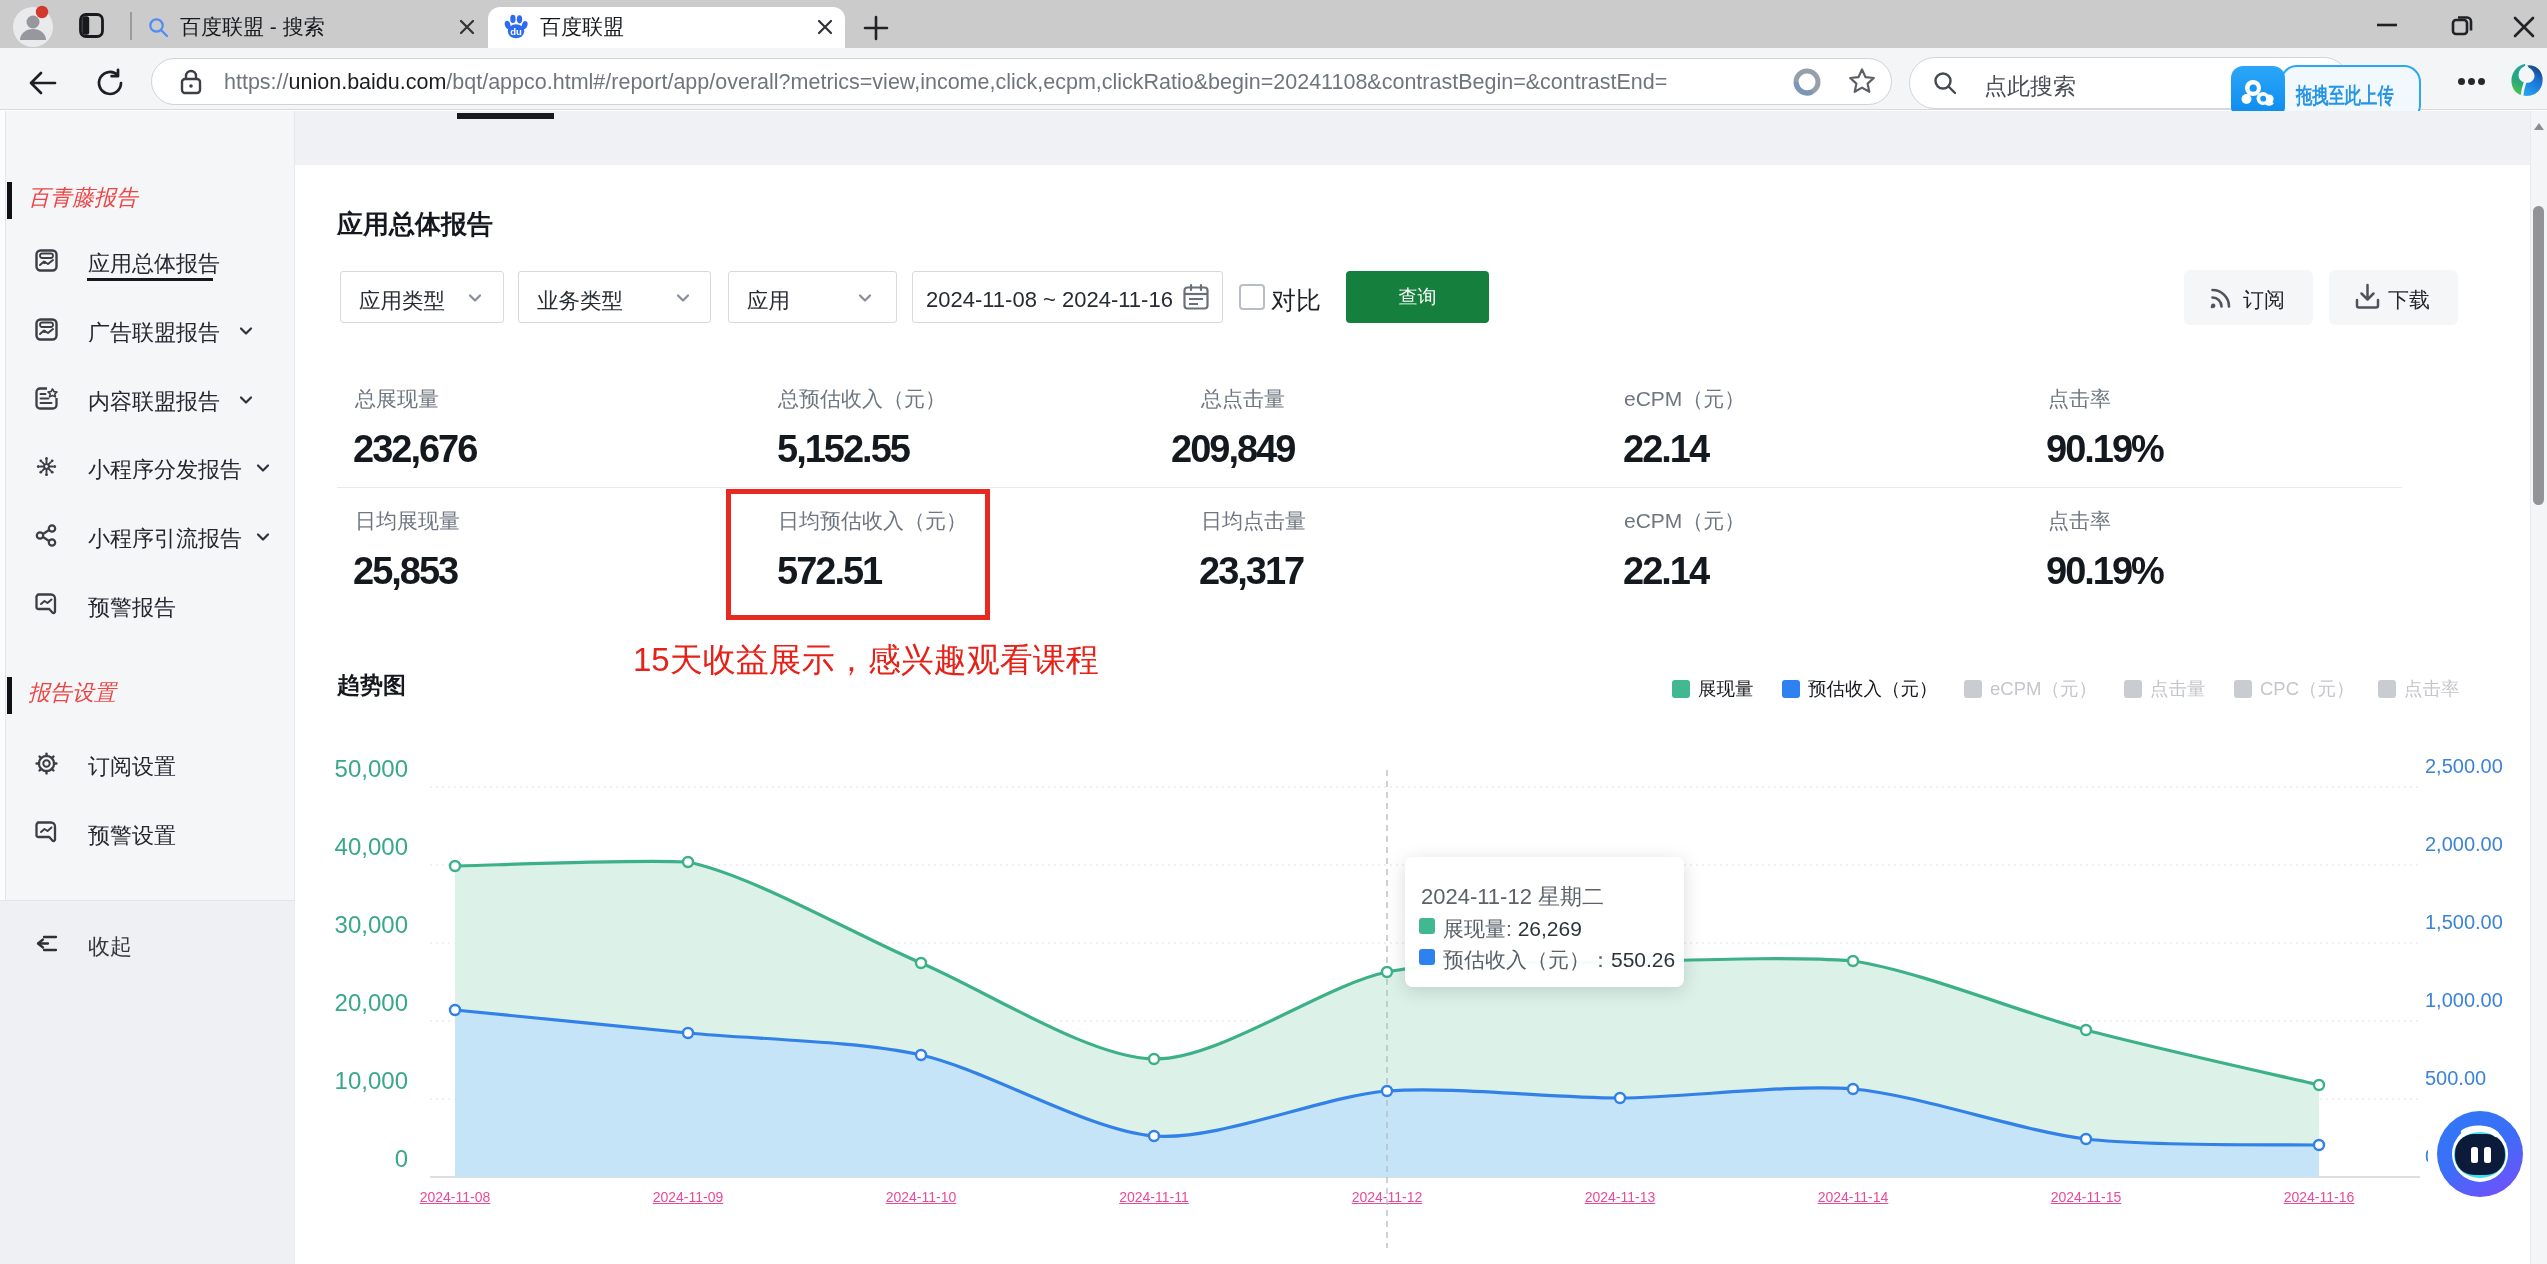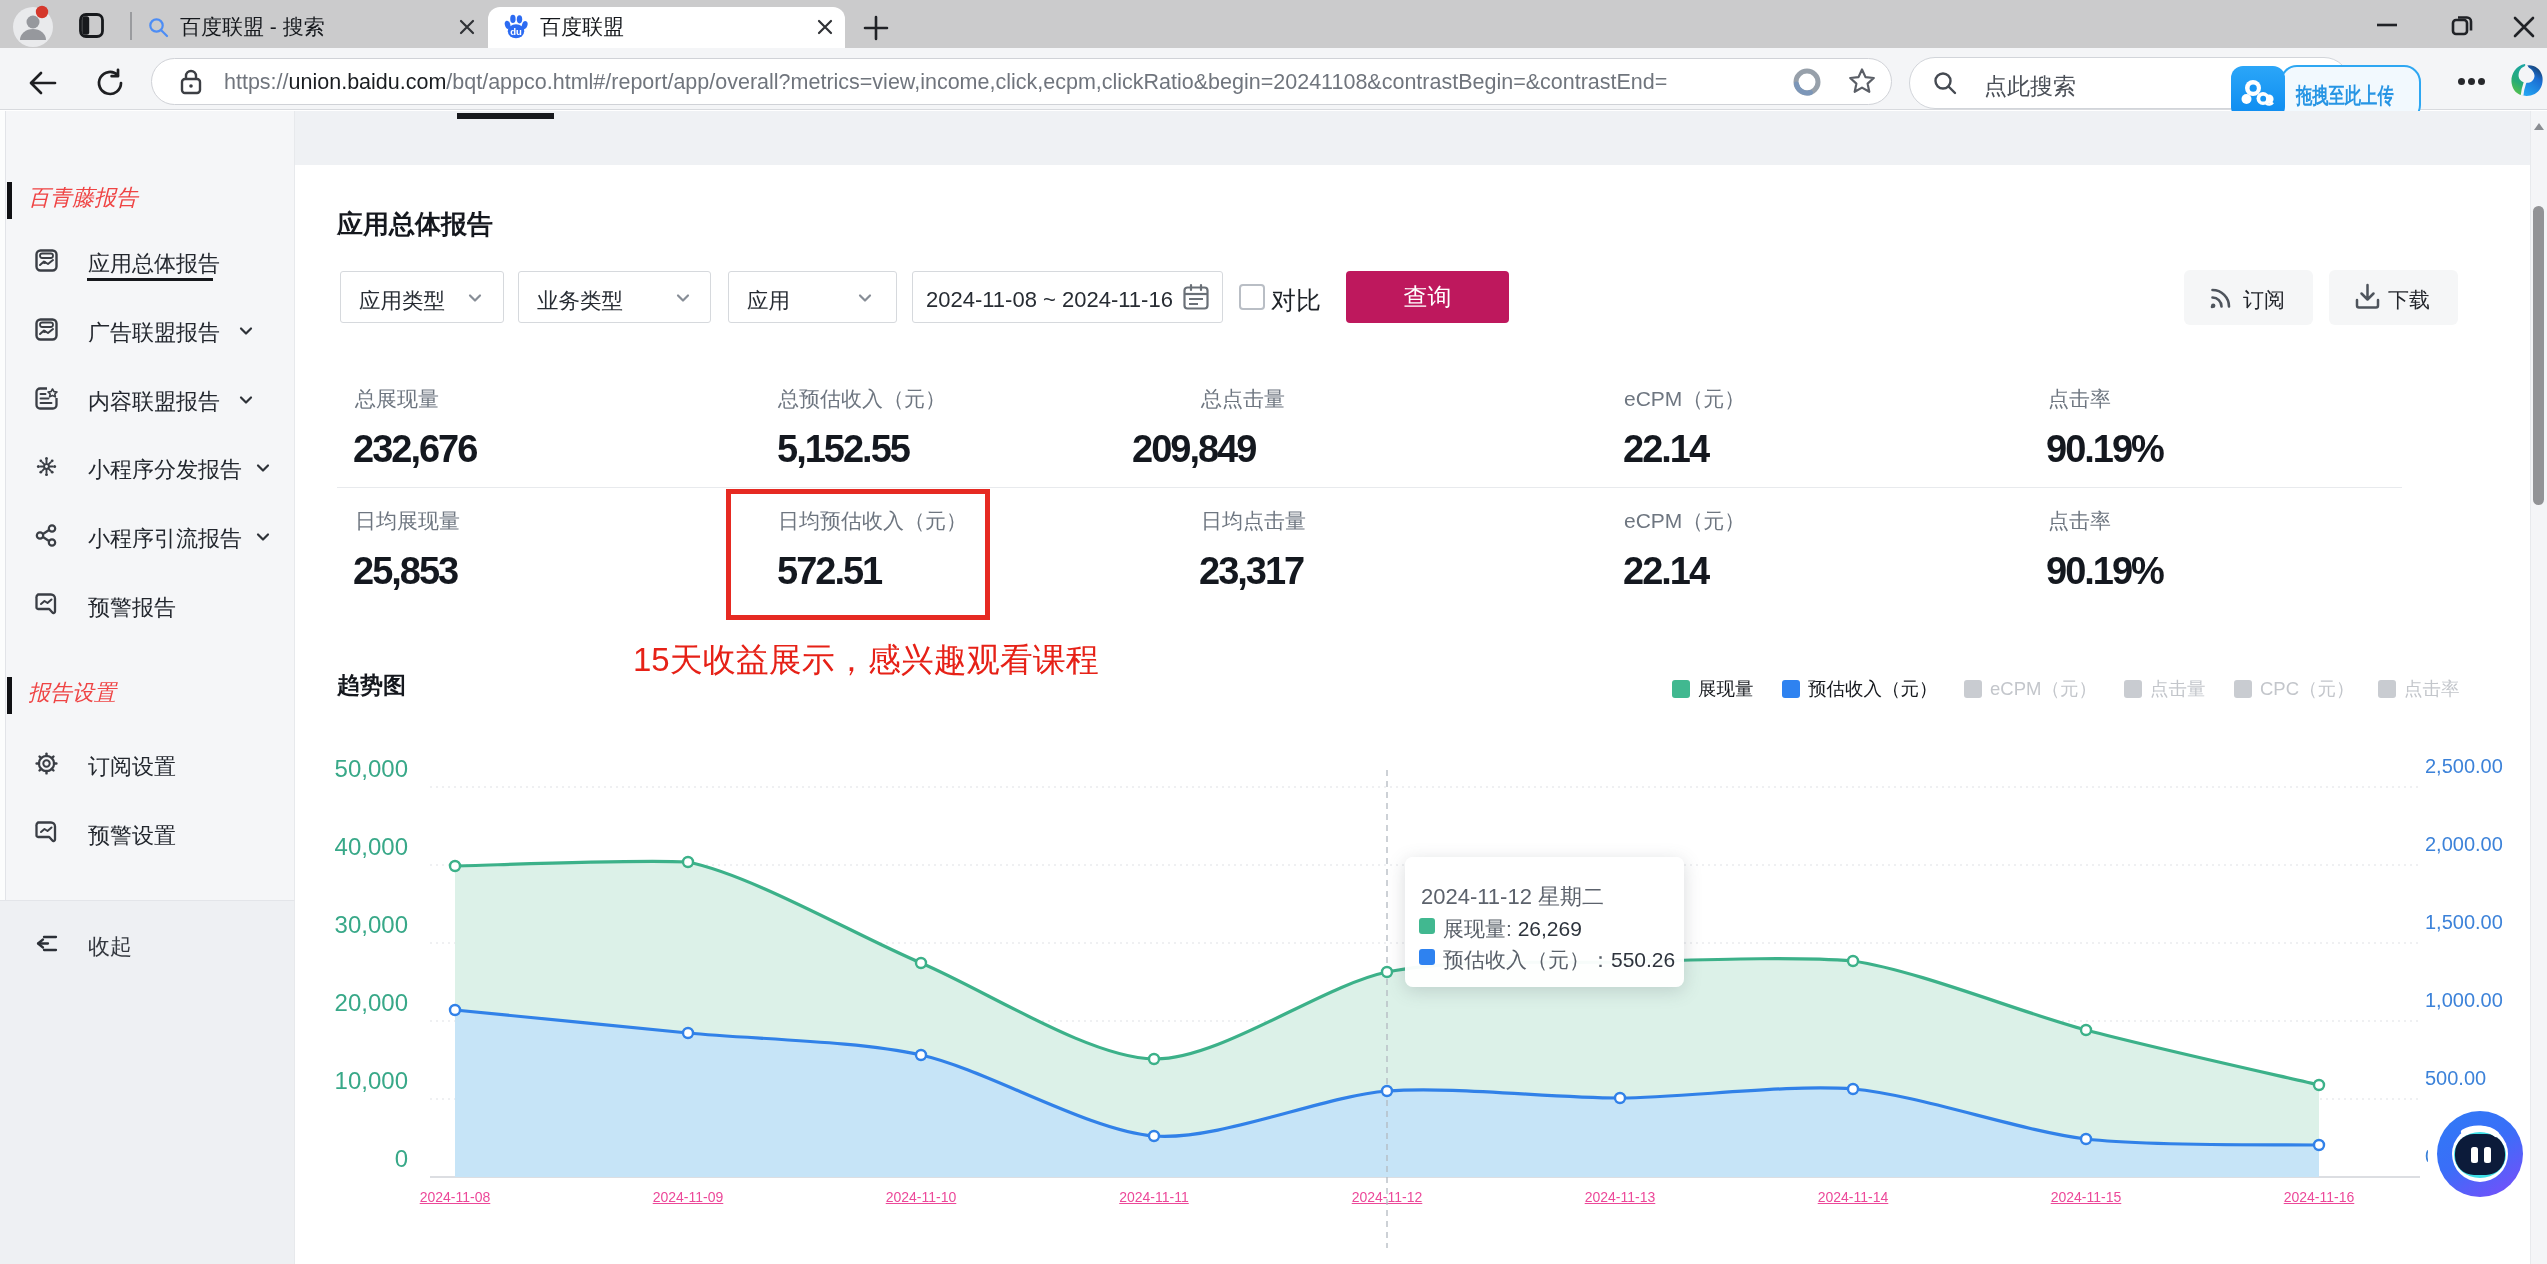--- a/index.html
+++ b/index.html
@@ -286,41 +286,41 @@
 <svg class="abs" style="left:1182px;top:283px" width="28" height="28" viewBox="0 0 28 28">
  <rect x="2.5" y="4.5" width="23" height="21" rx="3" fill="none" stroke="#6a7077" stroke-width="2.2"></rect>
  <line x1="2.5" y1="11" x2="25.5" y2="11" stroke="#6a7077" stroke-width="2.2"></line>
  <line x1="9" y1="2" x2="9" y2="7" stroke="#6a7077" stroke-width="2.2" stroke-linecap="round"></line>
  <line x1="19" y1="2" x2="19" y2="7" stroke="#6a7077" stroke-width="2.2" stroke-linecap="round"></line>
  <line x1="7" y1="16" x2="21" y2="16" stroke="#6a7077" stroke-width="2"></line>
  <line x1="7" y1="21" x2="16" y2="21" stroke="#6a7077" stroke-width="2"></line>
 </svg>
 <div class="abs" style="left:1239px;top:284px;width:26px;height:26px;border:2px solid #b9bec5;border-radius:4px;background:#fff;"></div>
 <div class="abs" style="left:1271px;top:284px;font-size:25px;color:#1e2227;">对比</div>
-<div class="abs" style="left:1346px;top:271px;width:163px;height:52px;background:#be185d;border-radius:4px;color:#fff;font-size:24px;text-align:center;line-height:52px;">查询</div>
+<div class="abs" style="left:1346px;top:271px;width:143px;height:52px;background:#15803d;border-radius:4px;color:#fff;font-size:19px;text-align:center;line-height:52px;">查询</div>
 
 <div class="gbtn" style="left:2184px;"></div>
 <svg class="abs" style="left:2208px;top:284px" width="27" height="27" viewBox="0 0 27 27">
  <path d="M4,23 a1,1 0 0 1 0,-0.1 M4.5,13.5 a9,9 0 0 1 9,9 M4.5,6 a16.5,16.5 0 0 1 16.5,16.5" fill="none" stroke="#4e545c" stroke-width="2.6" stroke-linecap="round"></path>
  <circle cx="5.2" cy="21.8" r="2.2" fill="#4e545c"></circle>
 </svg>
 <div class="abs" style="left:2243px;top:286px;font-size:21px;color:#23262c;">订阅</div>
 <div class="gbtn" style="left:2329px;"></div>
 <svg class="abs" style="left:2354px;top:283px" width="27" height="27" viewBox="0 0 27 27">
  <path d="M13.5,2 V16 M7.5,10.5 L13.5,16.5 L19.5,10.5" fill="none" stroke="#4e545c" stroke-width="2.5" stroke-linecap="round" stroke-linejoin="round"></path>
  <path d="M3,17 v5.5 a2,2 0 0 0 2,2 h17 a2,2 0 0 0 2,-2 V17" fill="none" stroke="#4e545c" stroke-width="2.5" stroke-linecap="round"></path>
 </svg>
 <div class="abs" style="left:2388px;top:286px;font-size:21px;color:#23262c;">下载</div>
 
 <div class="statlab" style="left:355px;top:385px;">总展现量</div>
 <div class="statval" style="left:353px;top:428px;">232,676</div>
 <div class="statlab" style="left:778px;top:385px;">总预估收入（元）</div>
 <div class="statval" style="left:777px;top:428px;">5,152.55</div>
 <div class="statlab" style="left:1201px;top:385px;">总点击量</div>
-<div class="statval" style="left:1132px;top:428px;">209,849</div>
+<div class="statval" style="left:1171px;top:428px;">209,849</div>
 <div class="statlab" style="left:1624px;top:385px;">eCPM（元）</div>
 <div class="statval" style="left:1623px;top:428px;">22.14</div>
 <div class="statlab" style="left:2048px;top:385px;">点击率</div>
 <div class="statval" style="left:2046px;top:428px;">90.19%</div>
 <div class="abs" style="left:337px;top:487px;width:2065px;height:1px;background:#e8eaed;"></div>
 <div class="statlab" style="left:355px;top:507px;">日均展现量</div>
 <div class="statval" style="left:353px;top:550px;">25,853</div>
 <div class="statlab" style="left:778px;top:507px;">日均预估收入（元）</div>
 <div class="statval" style="left:777px;top:550px;">572.51</div>
 <div class="statlab" style="left:1201px;top:507px;text-align:center;">日均点击量</div>

